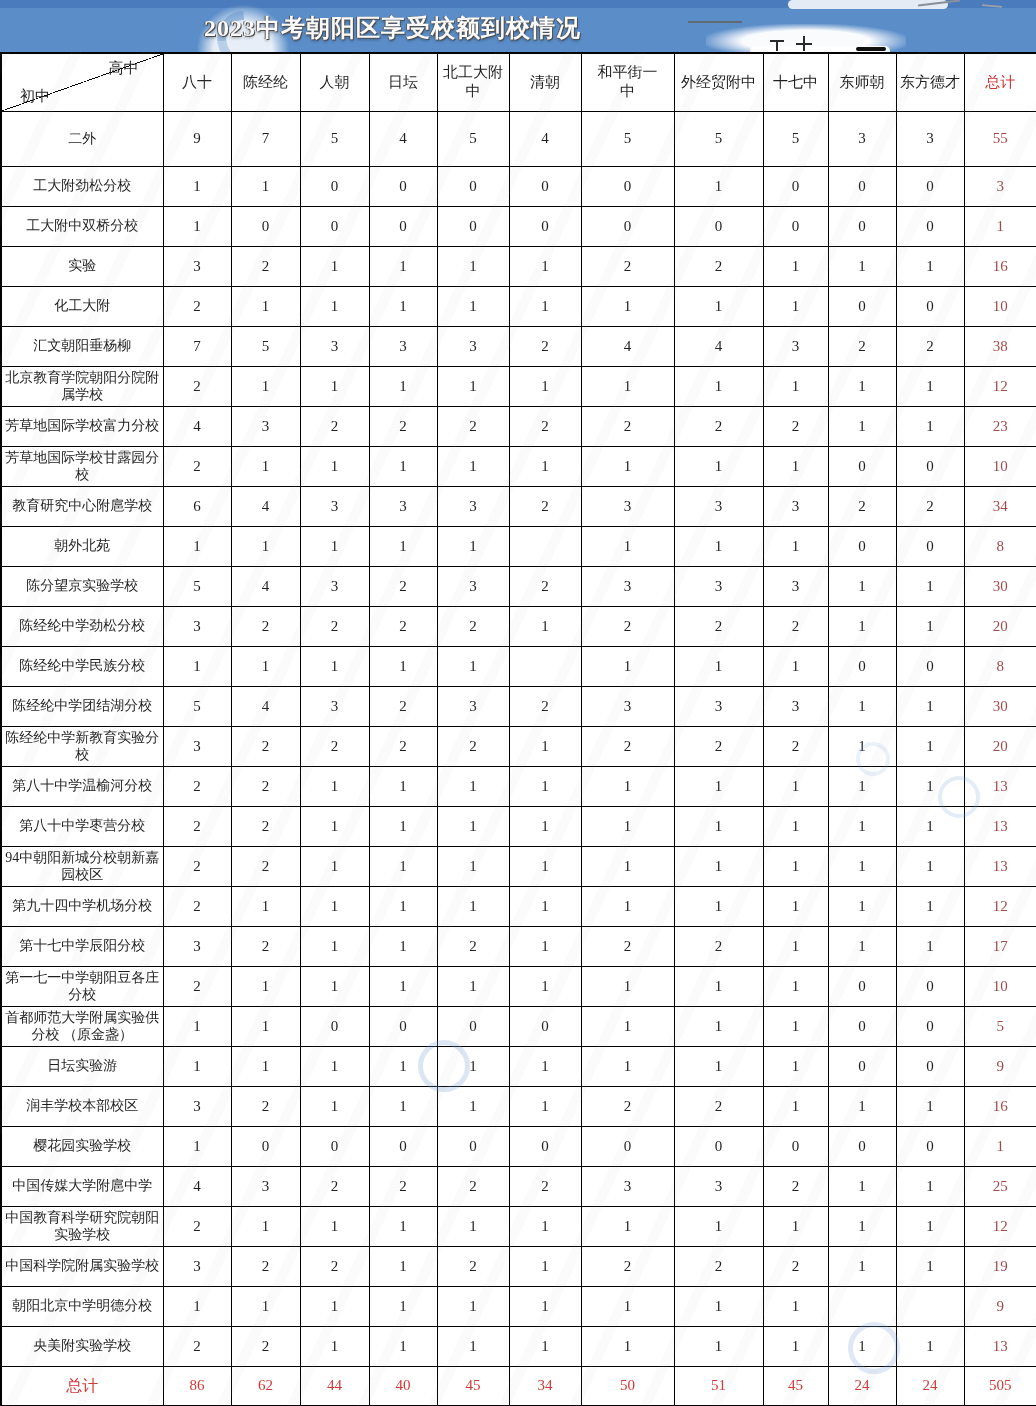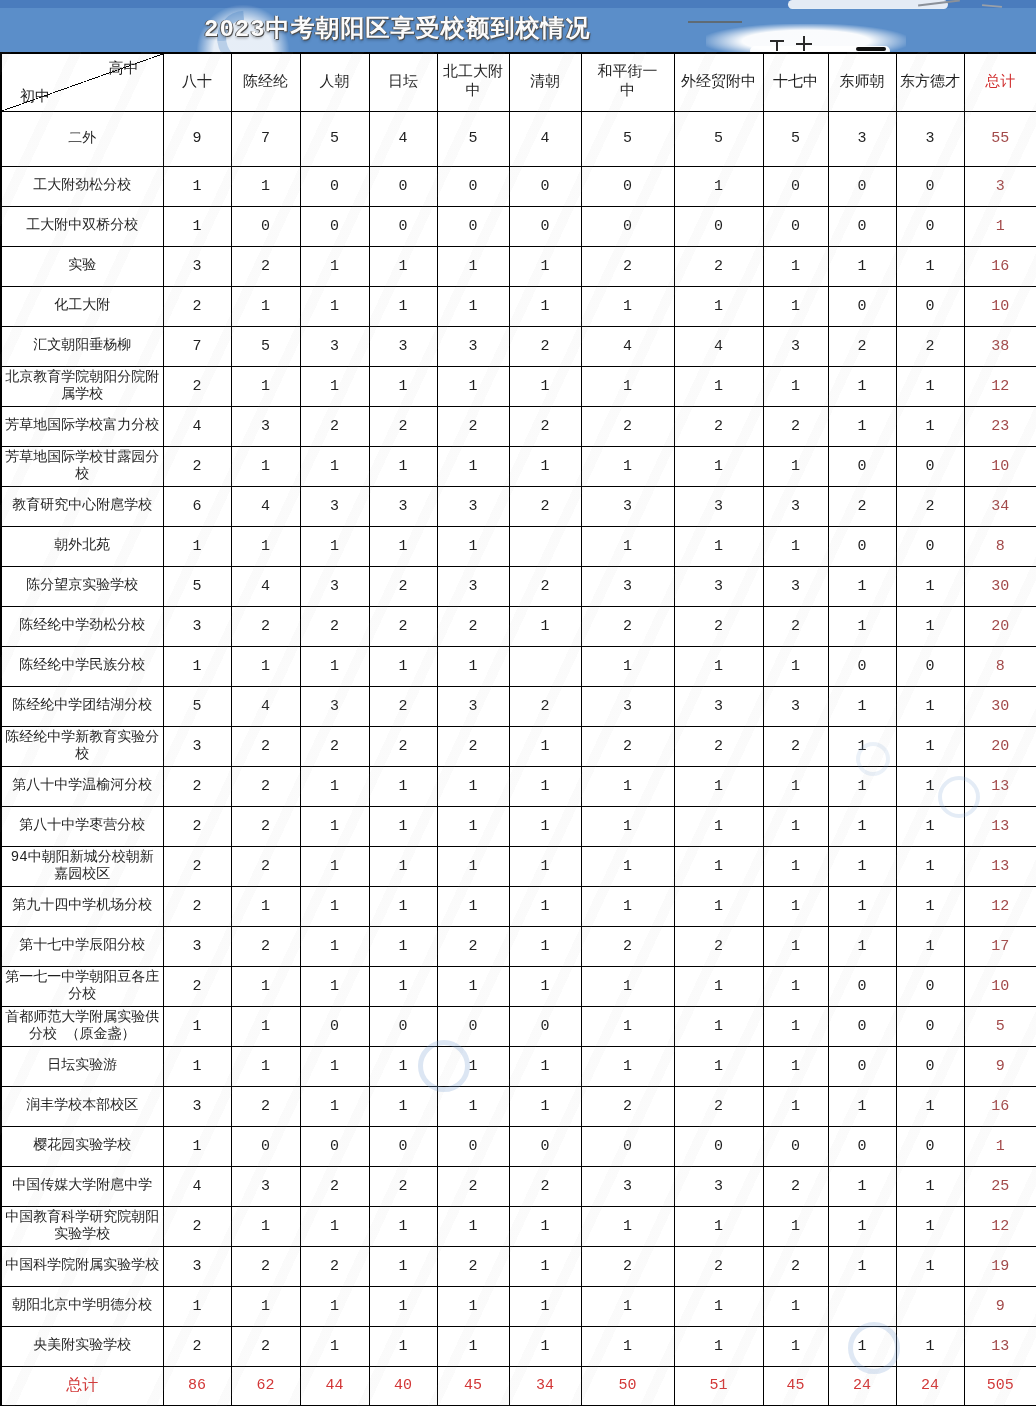--- a/index.html
+++ b/index.html
@@ -2,21 +2,21 @@
 <html style="--c-title_bar: #5b8ec9; --c-title_bar_top_edge: #4a7cbd; --c-header_total_text: #d02f2f; --c-total_column_text: #a24a4a; --c-total_row_text: #d23737; --c-border: #000000; --c-cell_text: #1f1f1f;"><head>
 <meta charset="utf-8">
 <style>
   :root{
     --bar:#5b8ec9; --bar-dark:#4a7cbd;
     --hdr-total:#d02f2f; --tot-col:#a24a4a; --tot-row:#d23737;
     --ink:#1f1f1f; --line:#000;
   }
   html,body{margin:0;padding:0;background:#fff;}
   #app{position:relative;width:1036px;height:1406px;background:#fff;overflow:hidden;
-       font-family:Liberation Mono, monospace;}
+       font-family:Liberation Serif, serif;}
   
   .titlebar{position:absolute;top:0;left:0;width:1036px;height:52px;
     background:linear-gradient(to bottom,var(--bar-dark) 0 8px,var(--bar) 8px 100%);}
   .title{position:absolute;left:204px;top:12px;font-size:24px;font-weight:bold;color:#fbfbfb;
     letter-spacing:1px;text-shadow:1px 1px 0 #4c4c4c,-1px 0 0 #5a5a5a,0 2px 3px rgba(0,0,0,.35);
     white-space:nowrap;}
   .logo-circle{position:absolute;left:196px;top:4px;width:94px;height:94px;border-radius:50%;
     background:radial-gradient(circle,rgba(255,255,255,.85) 0 44%,rgba(255,255,255,0) 70%);}
   .logo-swoosh{position:absolute;left:216px;top:12px;width:46px;height:40px;border-radius:50%;
     border-left:9px solid rgba(100,150,205,.55);border-bottom:9px solid rgba(100,150,205,.35);

